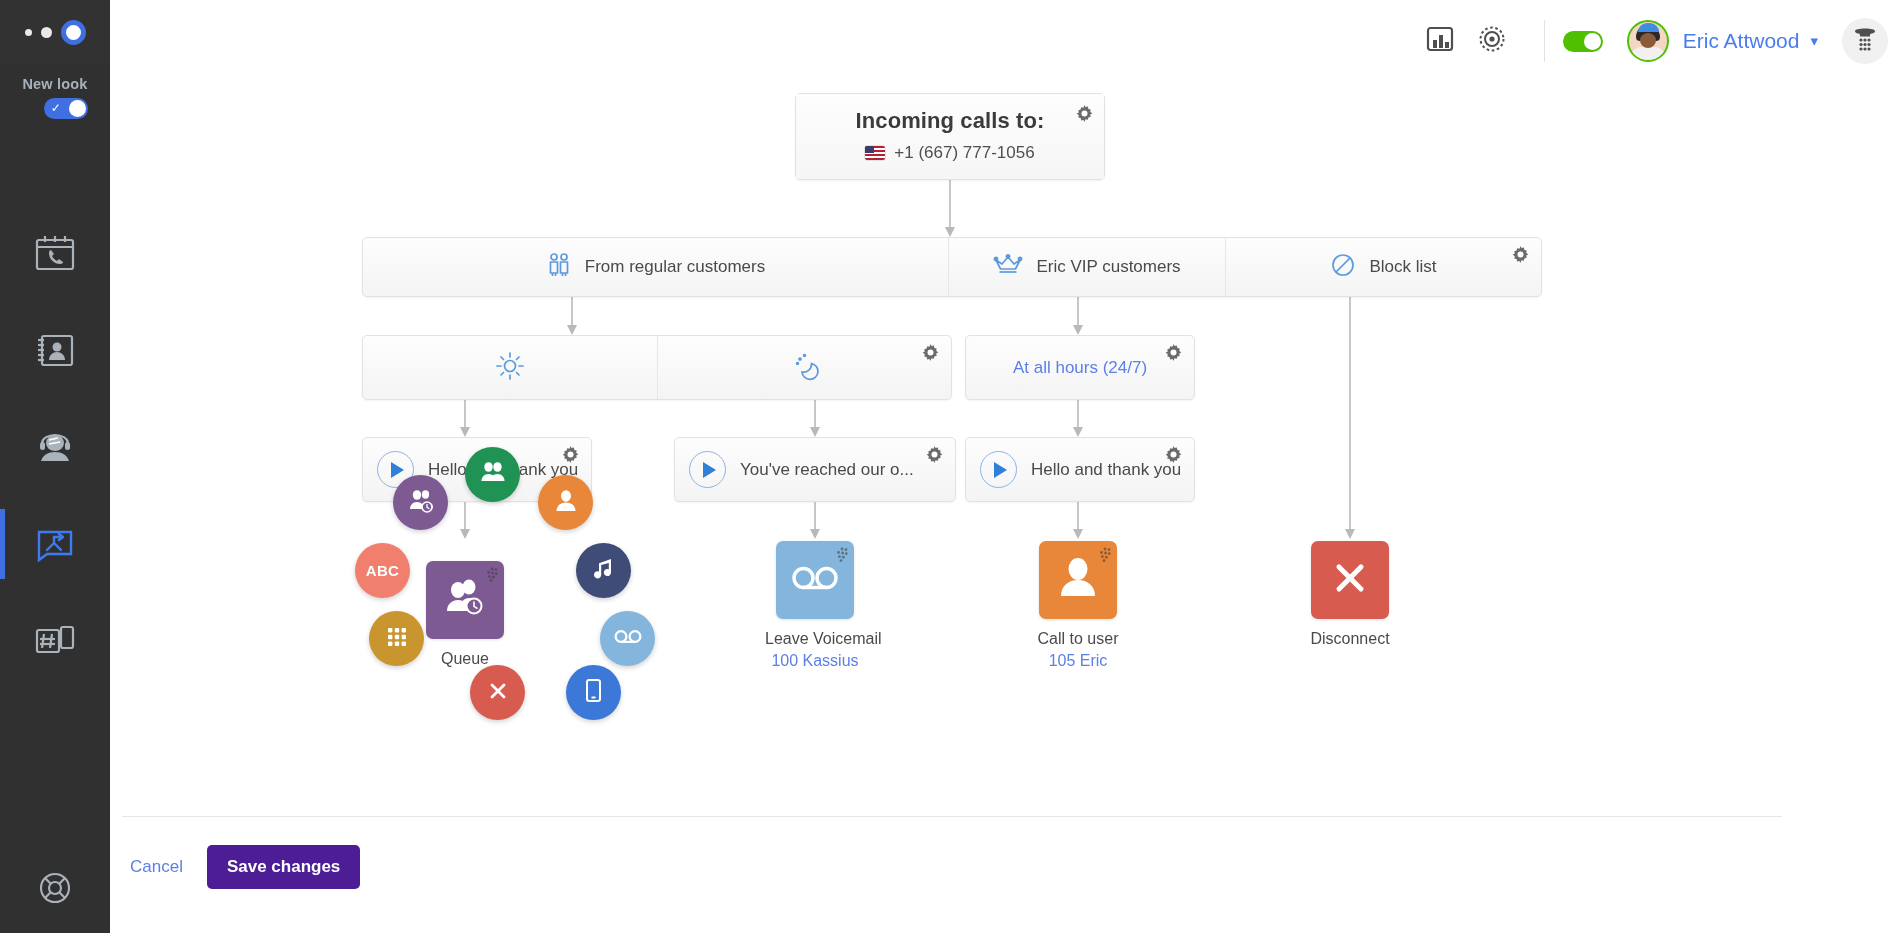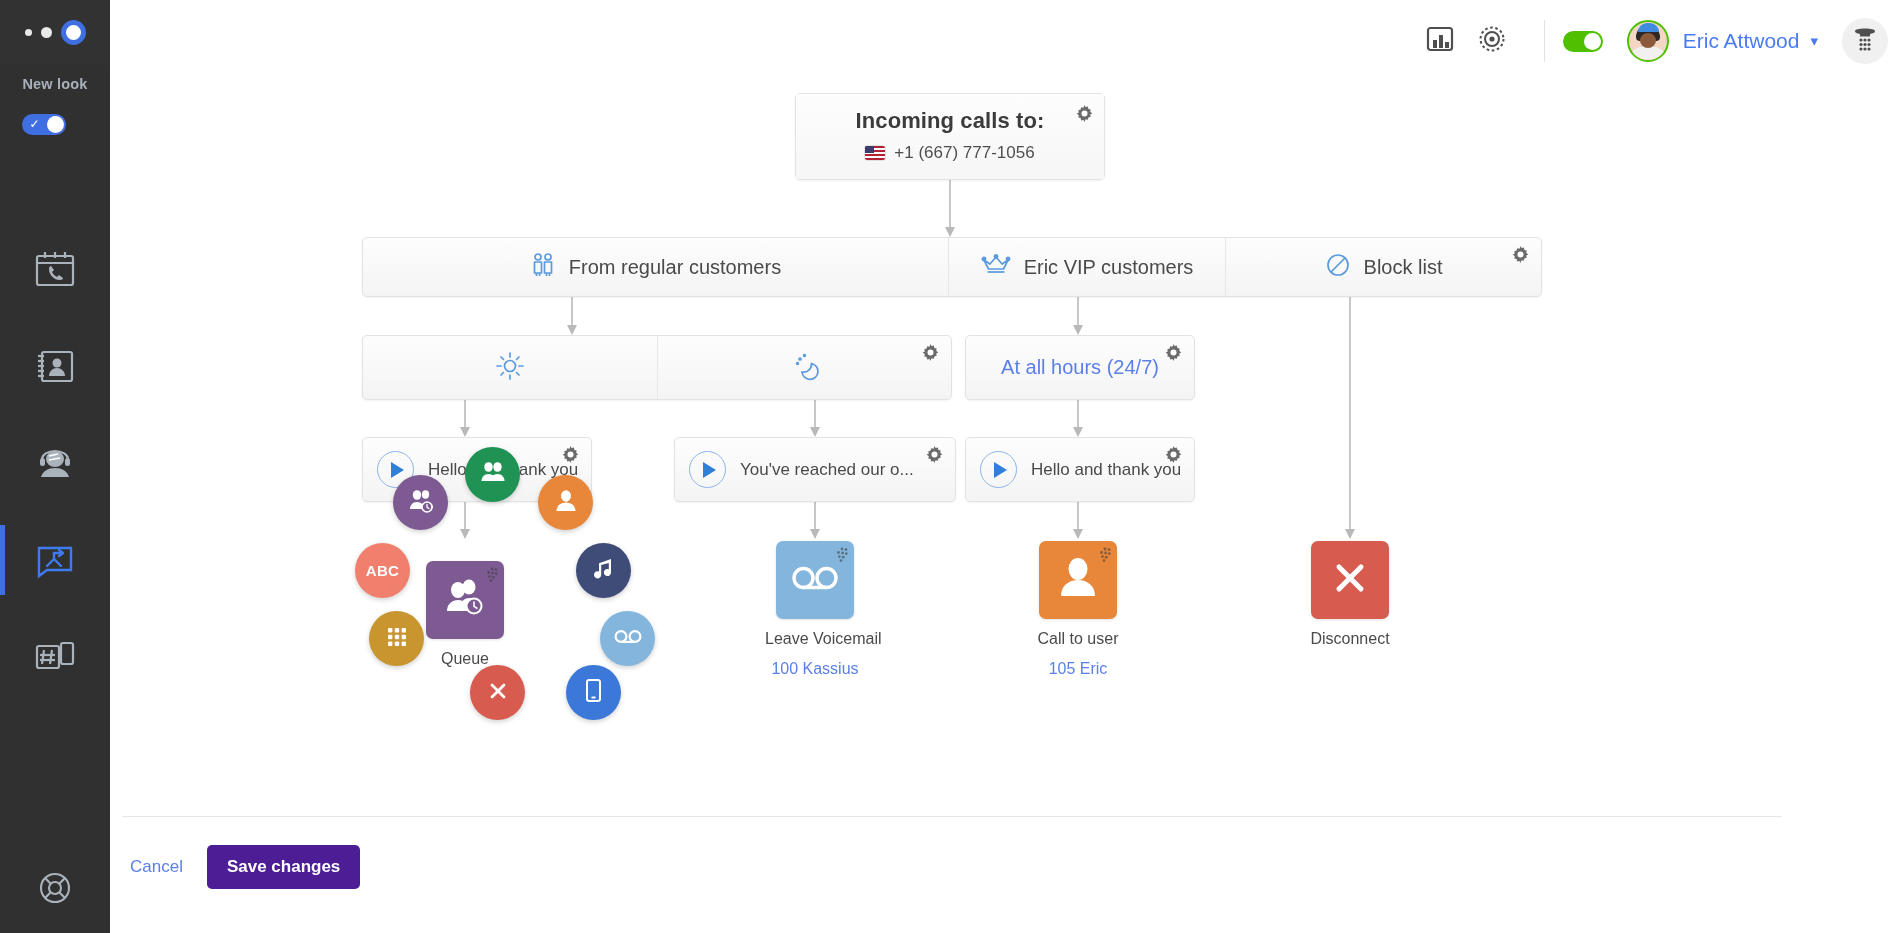--- a/index.html
+++ b/index.html
@@ -25,21 +25,21 @@
     background: #323232;
   }
   .rail-dot-sm { width: 7px; height: 7px; border-radius: 50%; background: #e9e9ea; }
   .rail-dot-md { width: 11px; height: 11px; border-radius: 50%; background: #e9e9ea; }
   .rail-dot-lg {
     width: 25px; height: 25px; border-radius: 50%;
     background: #ffffff; border: 5px solid #3f6fe0;
   }
   #newlook-block {
     margin-top: 11px; display: flex; flex-direction: column;
-    align-items: flex-start; gap: 22px;
+    align-items: flex-end; gap: 6px;
   }
   #newlook-label {
     color: #a8b1bb; font-size: 14.5px; font-weight: bold; letter-spacing: .2px;
   }
   #newlook-toggle {
     width: 44px; height: 21px; border-radius: 11px; background: #3f6fe0;
     position: relative; display: flex; align-items: center;
   }
   #newlook-toggle .knob {
     position: absolute; right: 2px; top: 2px;
@@ -136,21 +136,21 @@
     background: #3c3b6e; }
 
   .gear {
     position: absolute; cursor: pointer;
   }
   .segcell {
     display: flex; align-items: center; justify-content: center; gap: 13px;
     height: 100%; position: relative;
   }
   .segcell + .segcell { border-left: 1px solid #e7e7e7; }
-  .segcell-label { font-size: 20px; color: #4a4a4a; }
+  .segcell-label { font-size: 17px; color: #4a4a4a; }
   .segcell-label.blue { color: #5a7fe8; }
 
   .row-shell {
     position: absolute;
     background: linear-gradient(180deg, #fdfdfd 0%, #f4f4f4 100%);
     border: 1px solid #e2e2e2; border-radius: 5px;
     box-shadow: 0 1px 2px rgba(0,0,0,.05);
     display: flex;
   }
 
@@ -166,21 +166,21 @@
   }
 
   
   .node { position: absolute; width: 100px; text-align: center; }
   .node-tile {
     width: 78px; height: 78px; border-radius: 7px; margin: 0 auto;
     position: relative; display: flex; align-items: center; justify-content: center;
     box-shadow: 0 1px 3px rgba(0,0,0,.12);
   }
   .node-label { margin-top: 11px; font-size: 16px; color: #4a4a4a; white-space: nowrap; }
-  .node-sub { margin-top: 12px; font-size: 16px; color: #5a7fe8; white-space: nowrap; }
+  .node-sub { margin-top: 4px; font-size: 16px; color: #5a7fe8; white-space: nowrap; }
   .dots-handle {
     position: absolute; right: 6px; top: 6px; width: 16px; height: 16px;
     opacity: .55;
   }
 
   
   .bubble {
     position: absolute; border-radius: 50%;
     display: flex; align-items: center; justify-content: center;
     color: #fff; cursor: pointer; box-shadow: 0 2px 5px rgba(0,0,0,.18);

